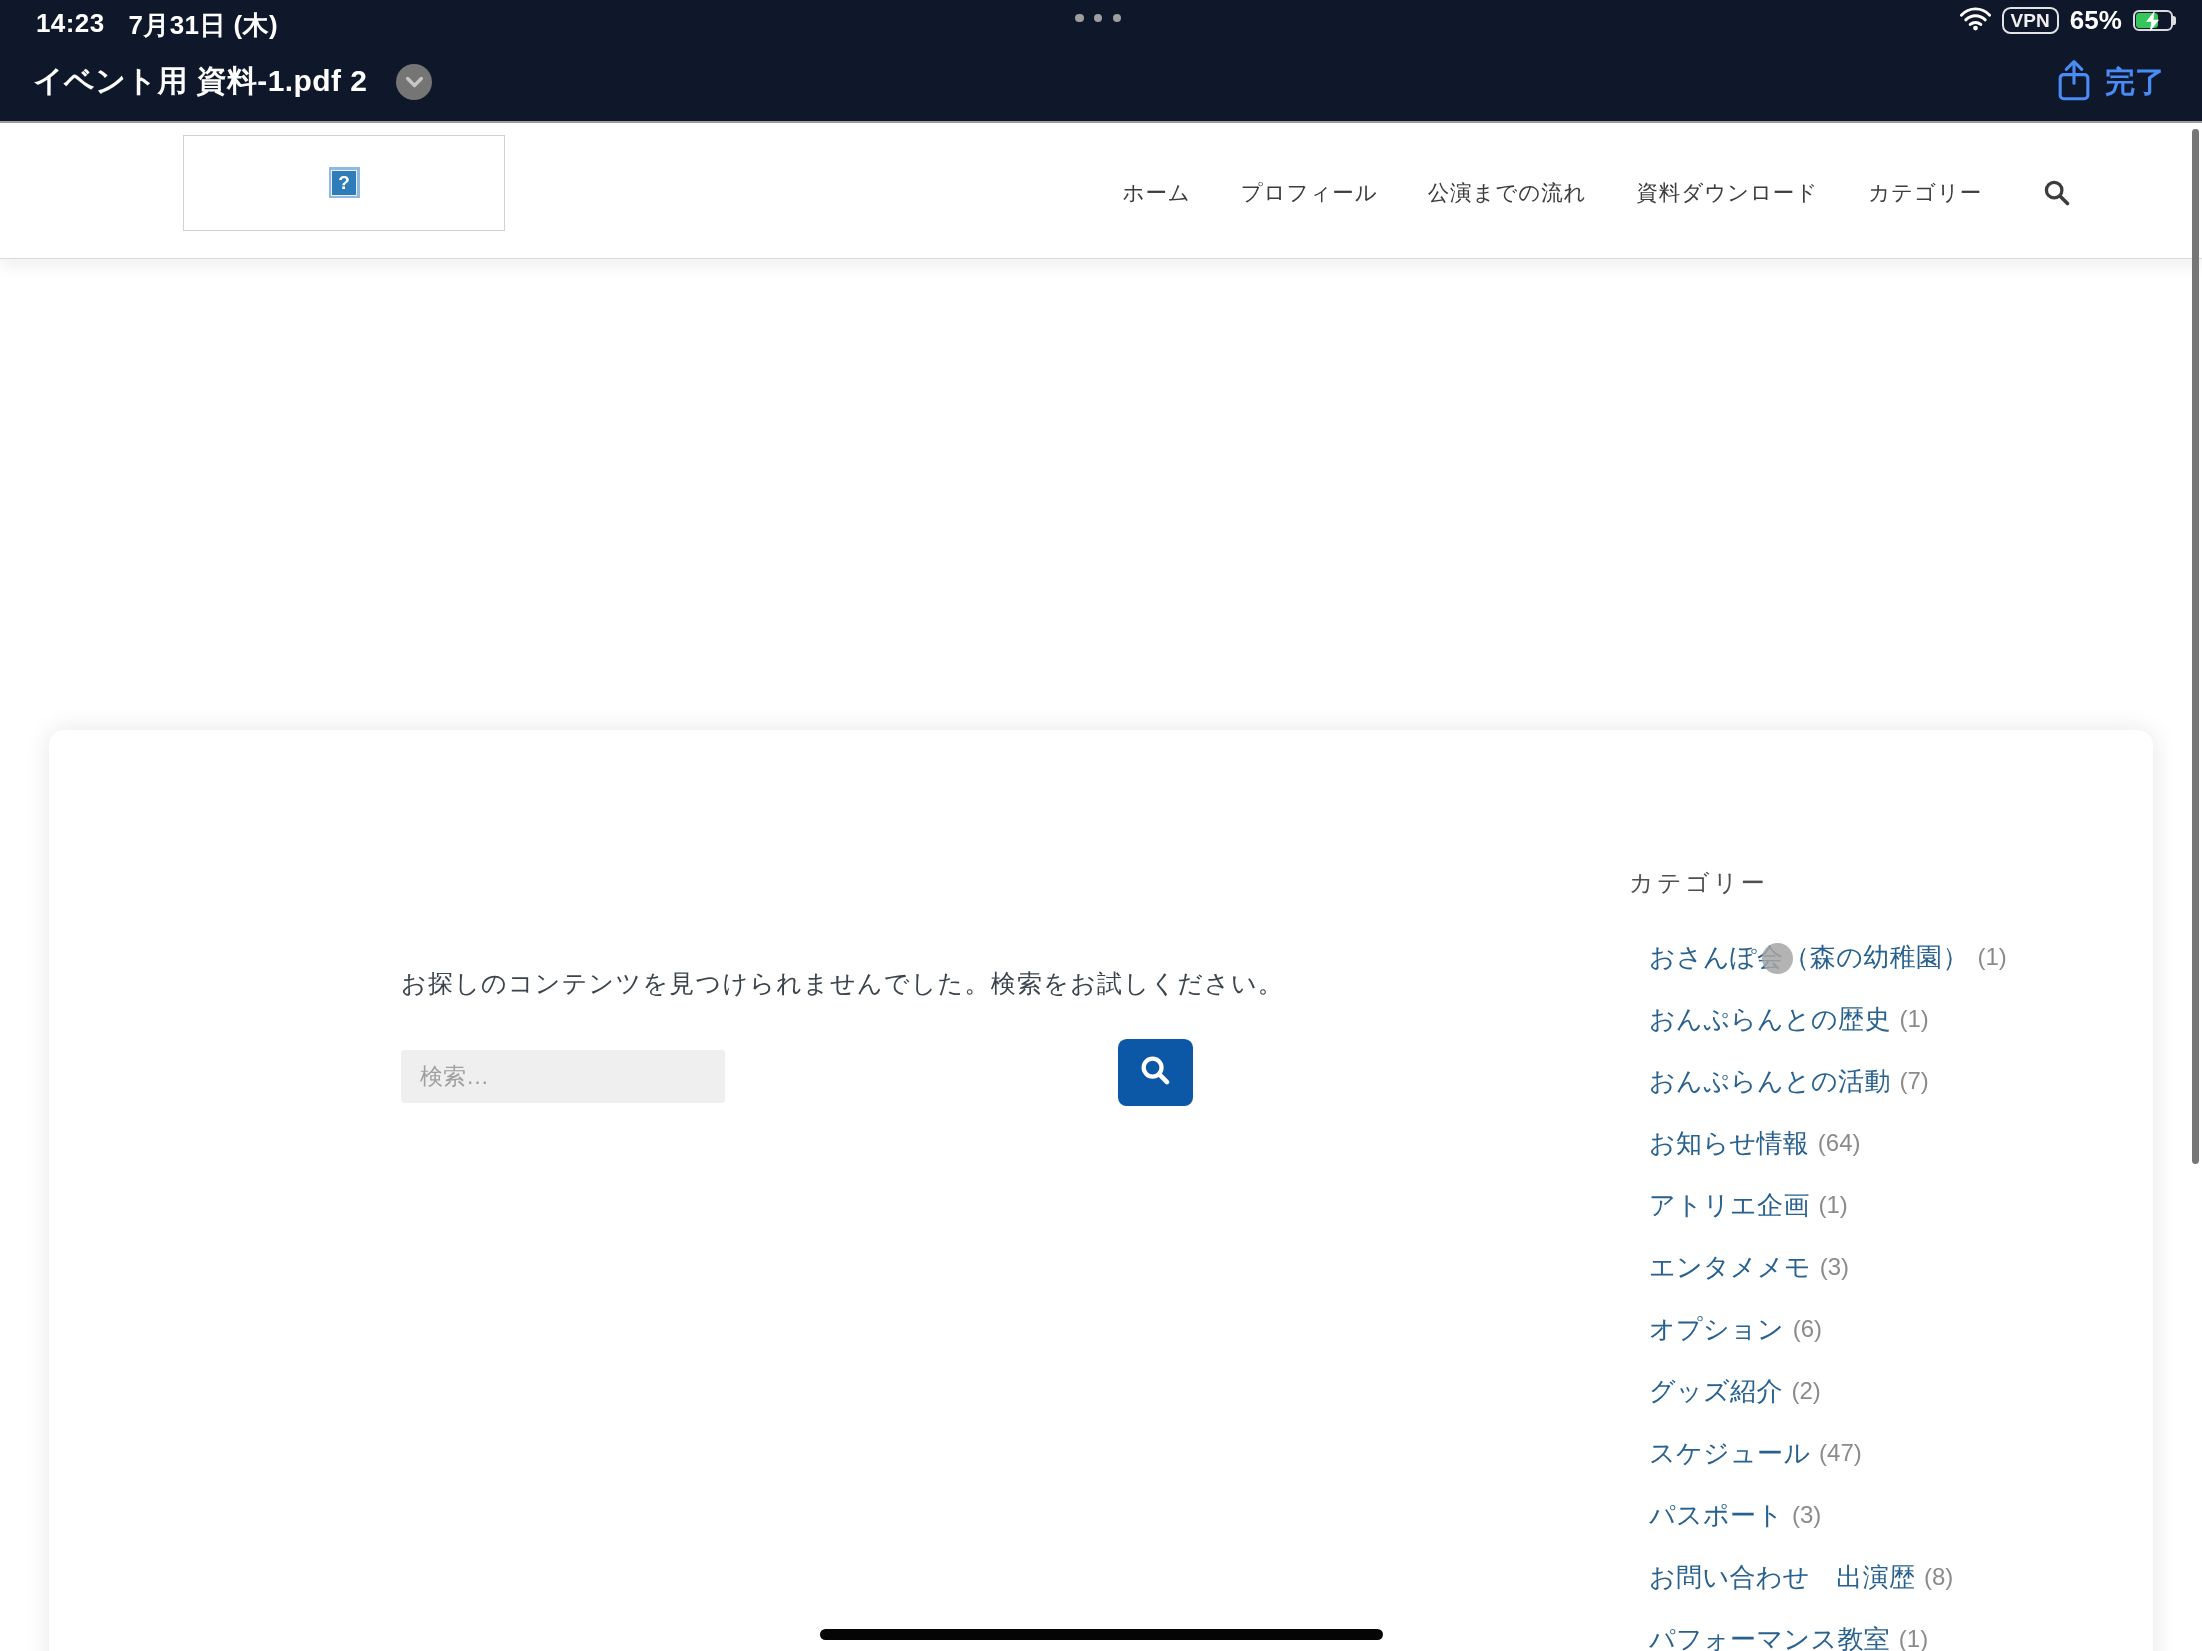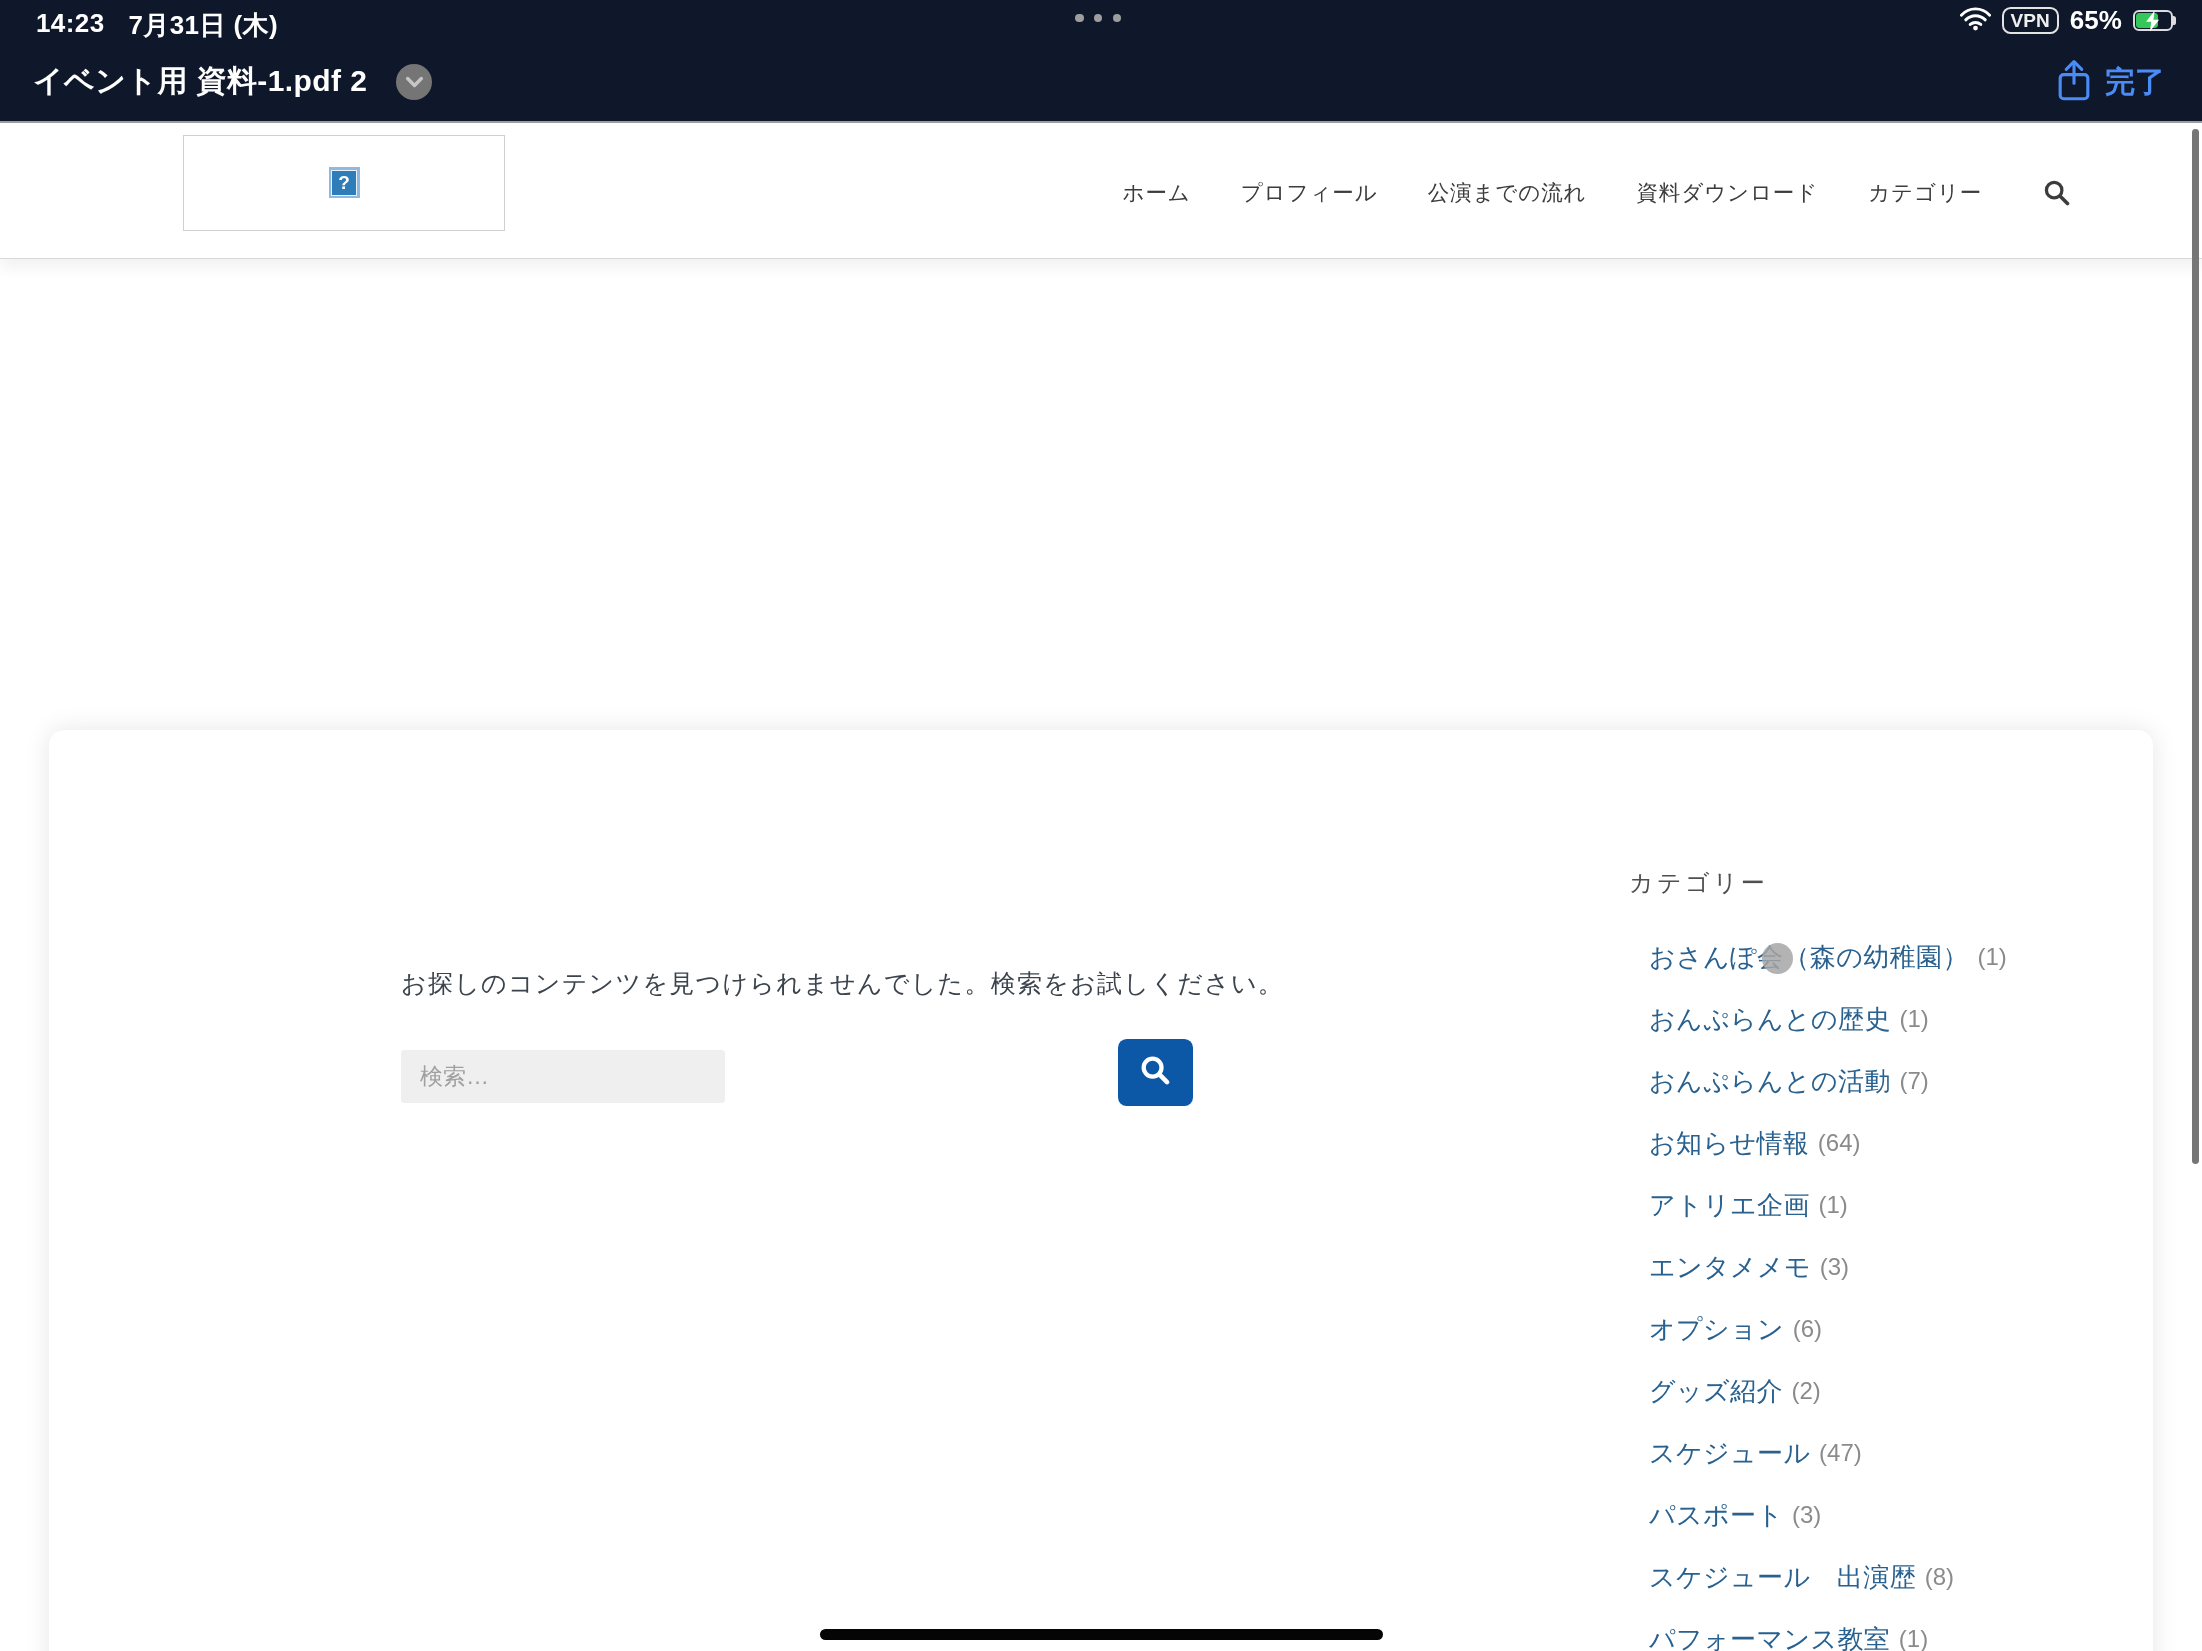--- a/index.html
+++ b/index.html
@@ -217,21 +217,21 @@
     </li>
     <li>
       <span class="cat-link">スケジュール</span>
       <span class="cat-count">(47)</span>
     </li>
     <li>
       <span class="cat-link">パスポート</span>
       <span class="cat-count">(3)</span>
     </li>
     <li>
-      <span class="cat-link">スケジュール　出演歴</span>
+      <span class="cat-link">お問い合わせ　出演歴</span>
       <span class="cat-count">(8)</span>
     </li>
     <li>
       <span class="cat-link">パフォーマンス教室</span>
       <span class="cat-count">(1)</span>
     </li>
   </ul>
 
   <div class="touch-dot"></div>
 

